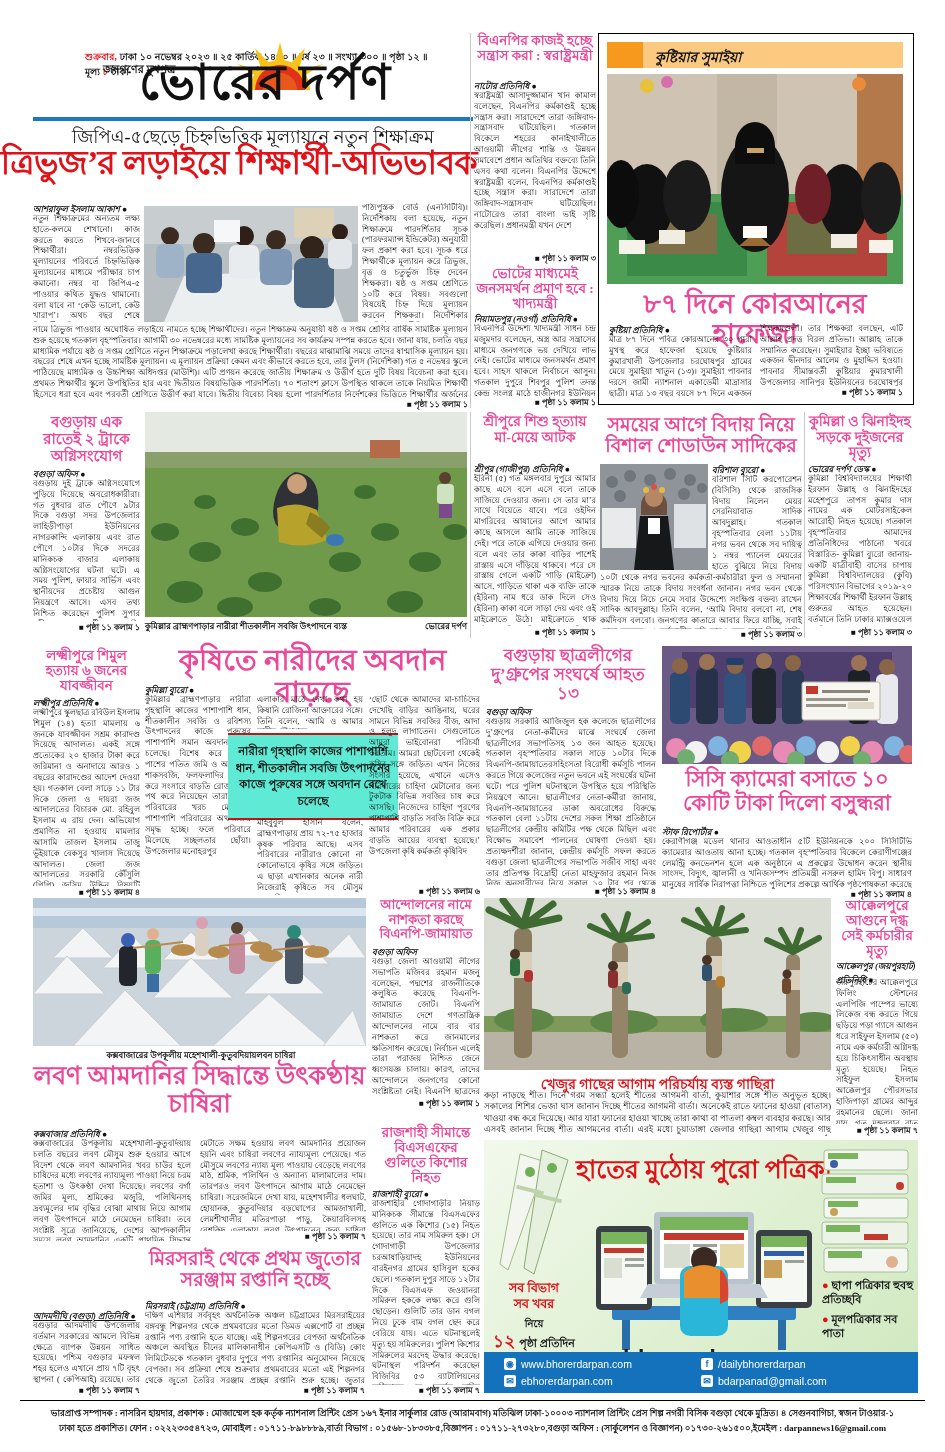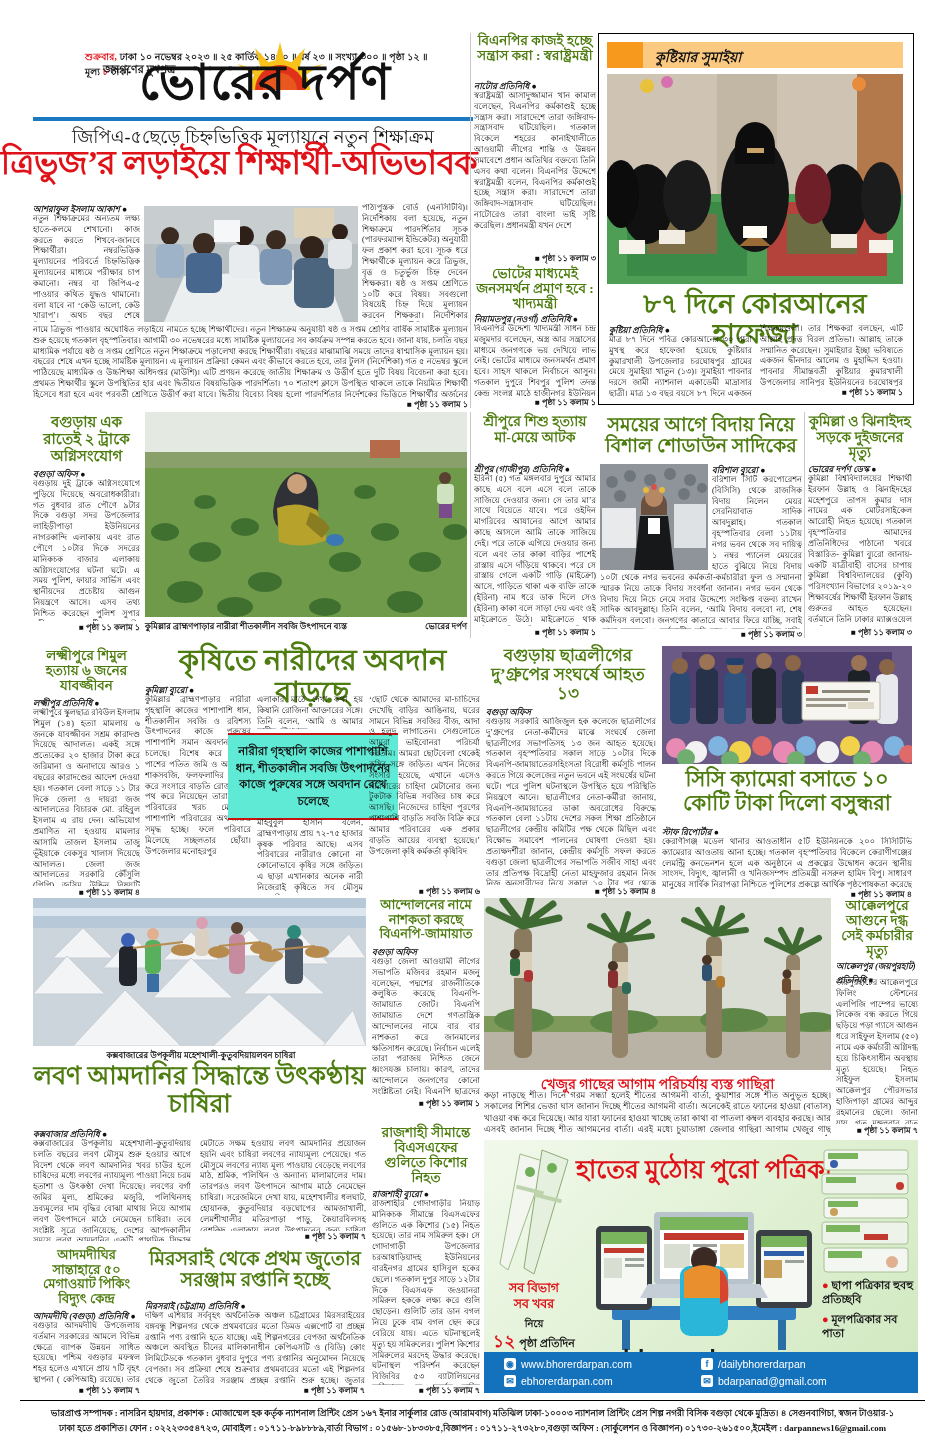--- a/index.html
+++ b/index.html
@@ -4,21 +4,21 @@
 <style>
   html,body{margin:0;padding:0;background:#e9e9e9;}
   #page{position:relative;width:945px;height:1452px;background:#ffffff;margin:0 auto;
         font-family:"Liberation Serif","DejaVu Serif",serif;color:#111;overflow:hidden;}
   .abs{position:absolute;}
   .c{text-align:center;}
   .j{text-align:justify;text-justify:inter-word;}
   .body-txt{font-size:8.2px;line-height:1.32;overflow:hidden;}
   .byline{font-size:8.6px;font-weight:bold;font-style:italic;}
   .more{font-weight:bold;font-size:8.2px;text-align:right;display:block;}
-  .hl{font-weight:bold;color:#4d7c0f;line-height:1.12;}
+  .hl{font-weight:bold;color:#ec4899;line-height:1.12;}
   .red{color:#e01219;}
   .vrule{position:absolute;width:1px;background:#c9c9c9;}
   .hrule{position:absolute;height:1px;background:#000;}
   .caption{font-size:8.4px;font-weight:bold;}
   
   #dateline{font-size:9.3px;font-weight:bold;letter-spacing:.2px;margin-top:20px;}
   #tagline{font-size:11px;font-weight:bold;}
   #paper-title{font-size:49px;font-weight:bold;letter-spacing:1px;line-height:1;}
   #blue-rule{background:#1a79c0;height:3.5px;}
   #kicker{font-size:18px;font-weight:normal;}
@@ -432,22 +432,21 @@
   <div class="abs body-txt j" style="left:484px;top:1090px;width:347px;height:46px;font-size:8.6px;">
     <span>কড়া নাড়ছে শীত। দিনে গরম সন্ধ্যা হলেই শীতের আগমনী বার্তা, কুয়াশার সঙ্গে শীত অনুভূত হচ্ছে। সকালের শিশির ভেজা ঘাস জানান দিচ্ছে শীতের আগমনী বার্তা। অনেকেই রাতে ফ্যানের হাওয়া (বাতাস) খাওয়া বন্ধ করে দিয়েছে। আর যারা ফ্যানের হাওয়া খাচ্ছে তারা কাথা বা পাতলা কম্বল ব্যবহার করছে। আর এসবই জানান দিচ্ছে শীত আগমনের বার্তা। এরই মধ্যে চুয়াডাঙ্গা জেলার গাছিরা আগাম খেজুর গাছ তুলতে শুরু করেছে</span>
     <span style="font-weight:bold;float:right;">ভোরের দর্পণ</span>
   </div>
 
   <div class="abs hl c" style="left:836px;top:898px;width:82px;font-size:13.5px;">আক্কেলপুরে আগুনে দগ্ধ সেই কর্মচারীর মৃত্যু</div>
   <div class="abs byline" style="left:836px;top:960px;width:82px;">আক্কেলপুর (জয়পুরহাট) প্রতিনিধি ●</div>
   <div class="abs body-txt j" style="left:836px;top:978px;width:82px;height:146px;">জয়পুরহাটের আক্কেলপুরে ফিলিং স্টেশনের এলপিজি পাম্পের ভাষ্যে লিকেজ বন্ধ করতে গিয়ে ছড়িয়ে পড়া গ্যাসে আগুন ধরে সাইফুল ইসলাম (৫০) নামে এক কর্মচারী অগ্নিদগ্ধ হয়ে চিকিৎসাধীন অবস্থায় মৃত্যু হয়েছে। নিহত সাইফুল ইসলাম আক্কেলপুর পৌরসভার হাজিপাড়া গ্রামের আব্দুর রহমানের ছেলে। জানা যায়, গত মঙ্গলবার রাত সোয়া দশটায় এলপিজি পাম্পের ভায়ু লিকেজ হলে কর্মচারী সাইফুল ইসলাম লিকেজ বন্ধ করতে যায়। কিছুক্ষণের মধ্যেই বিকট শব্দ হলে সাথে সাথে সেখানে আগুন লেগে সে মারাত্মকভাবে অগ্নিদগ্ধ হয়। স্থানীয়রা জরুরী পরিসেবা ৯৯৯ এ ফোন করলে ফায়ার সার্ভিসের দুটি ইউনিট দ্রুত ঘটনাস্থলে</div>
   <div class="abs more" style="left:836px;top:1124px;width:82px;">■ পৃষ্ঠা ১১ কলাম ৭</div>
 
-  <div class="abs hl c" style="left:33px;top:1248px;width:107px;font-size:13px;">আদমদীঘির সান্তাহারে ৫০ মেগাওয়াট পিকিং বিদ্যুৎ কেন্দ্র</div>
-  <div class="abs byline" style="left:33px;top:1310px;">আদমদীঘি (বগুড়া) প্রতিনিধি ●</div>
+  <div class="abs byline" style="left:33px;top:1310px;text-decoration:underline;">আদমদীঘি (বগুড়া) প্রতিনিধি ●</div>
   <div class="abs body-txt j" style="left:33px;top:1321px;width:107px;height:64px;">বগুড়ার আদমদীঘি উপজেলায় বর্তমান সরকারের আমলে বিভিন্ন ক্ষেত্রে ব্যাপক উন্নয়ন সাধিত হয়েছে। পশ্চিম বগুড়ার মফস্বল শহর হলেও এখানে প্রায় ৭টি বৃহৎ স্থাপনা ( কেপিআই) রয়েছে। তার একটি সান্তাহার ৫০ মেগাওয়ার্ট পিকিং বিদ্যুৎ কেন্দ্র। জরুরী ভিত্তিক বিদ্যুৎ</div>
   <div class="abs more" style="left:33px;top:1384px;width:107px;">■ পৃষ্ঠা ১১ কলাম ৭</div>
 
   <div class="abs hl c" style="left:145px;top:1248px;width:220px;font-size:19px;">মিরসরাই থেকে প্রথম জুতোর সরঞ্জাম রপ্তানি হচ্ছে</div>
   <div class="abs byline" style="left:145px;top:1300px;">মিরসরাই (চট্টগ্রাম) প্রতিনিধি ●</div>
   <div class="abs body-txt j" style="left:145px;top:1311px;width:220px;height:74px;">দক্ষিণ এশিয়ার সর্ববৃহৎ অর্থনৈতিক অঞ্চল চট্টগ্রামের মিরসরাইয়ের বঙ্গবন্ধু শিল্পনগর থেকে প্রথমবারের মতো ডিমড এক্সপোর্ট বা প্রচ্ছন্ন রপ্তানি পণ্য রপ্তানি হতে যাচ্ছে। এই শিল্পনগরের বেপজা অর্থনৈতিক অঞ্চলে অবস্থিত চীনের মালিকানাধীন কেপিএসটি ও (বিডি) কোং লিমিটেডকে গতকাল বুধবার দুপুরে পণ্য রপ্তানির অনুমোদন নিয়েছে বেপজা। সব প্রক্রিয়া শেষে শুক্রবার প্রথমবারের মতো এই শিল্পনগর থেকে জুতো তৈরির সরঞ্জাম প্রচ্ছন্ন রপ্তানি শুরু হচ্ছে। জুতার অ্যাকসেসরিজ উৎপাদনকারী প্রতিষ্ঠানটির প্রথম চালানে প্রায় ৩ লাখ ৪৩ ৯৩ হাজার মার্কিন ডলারের</div>
   <div class="abs more" style="left:227px;top:1384px;width:138px;">■ পৃষ্ঠা ১১ কলাম ৭</div>
 
   <div class="abs" id="ad" style="left:484px;top:1140px;width:434px;height:253px;">
     <div class="abs c" id="ad-head" style="left:70px;top:10px;width:300px;">হাতের মুঠোয় পুরো পত্রিকা</div>

